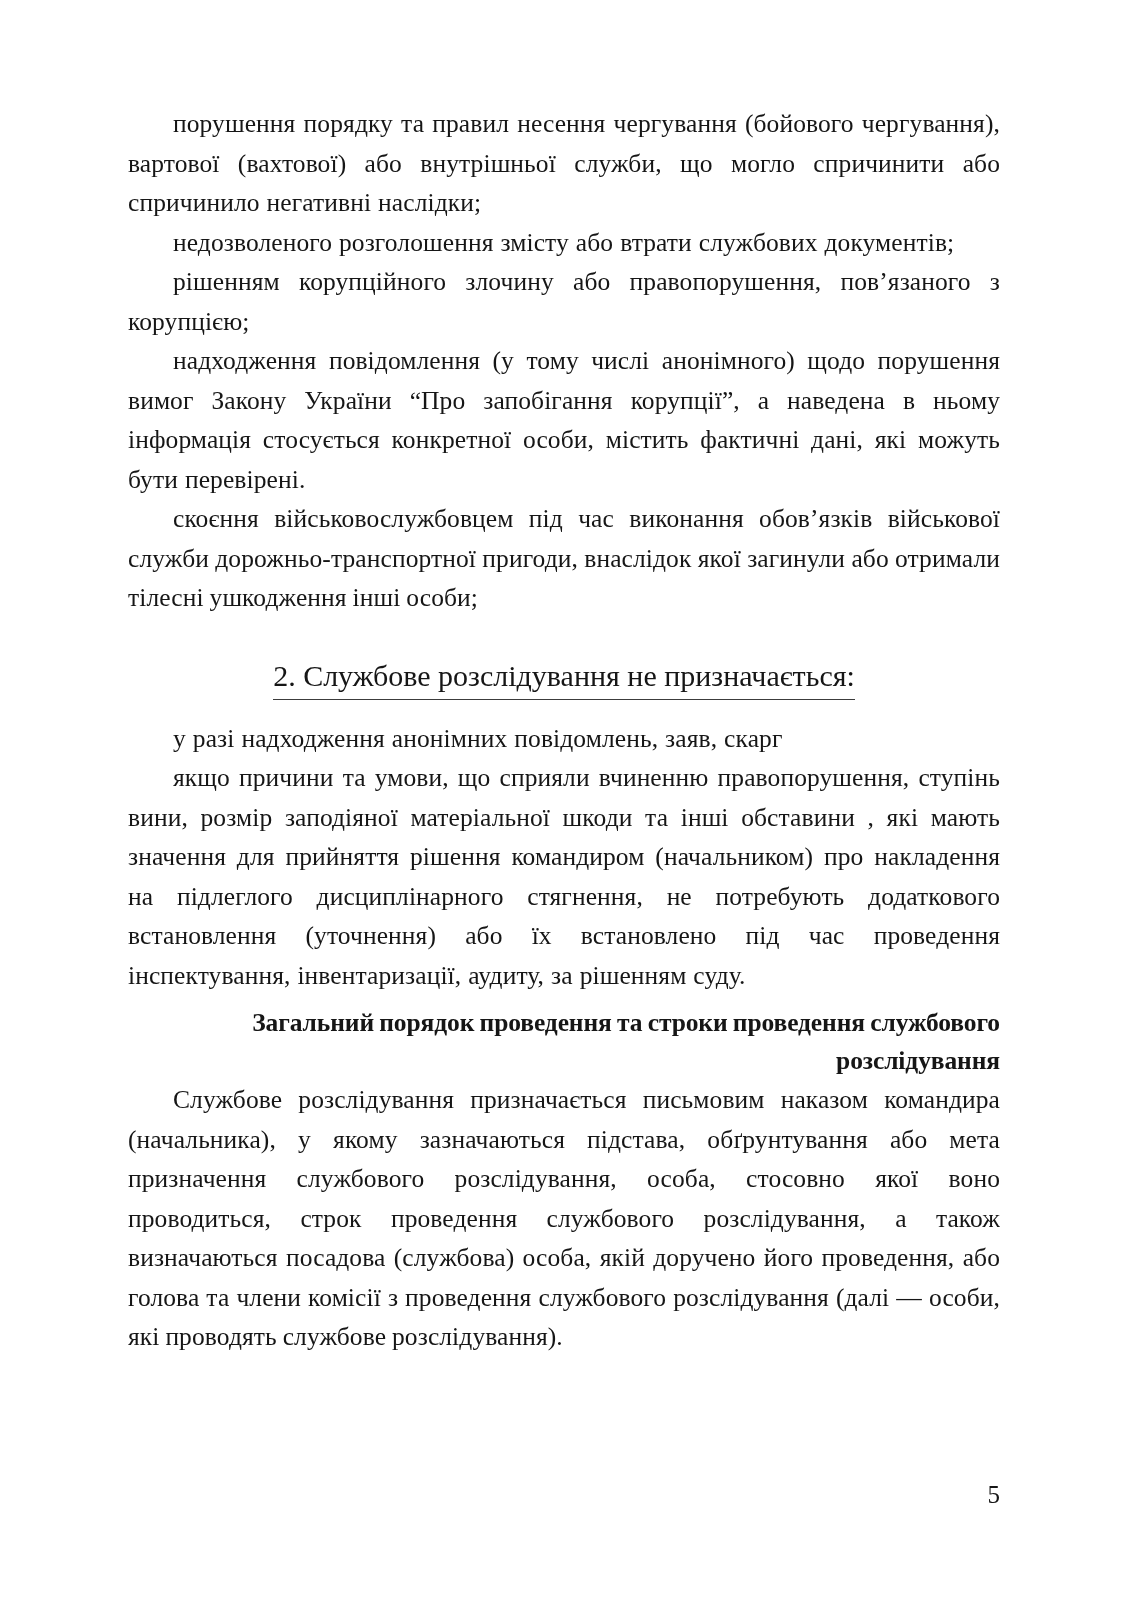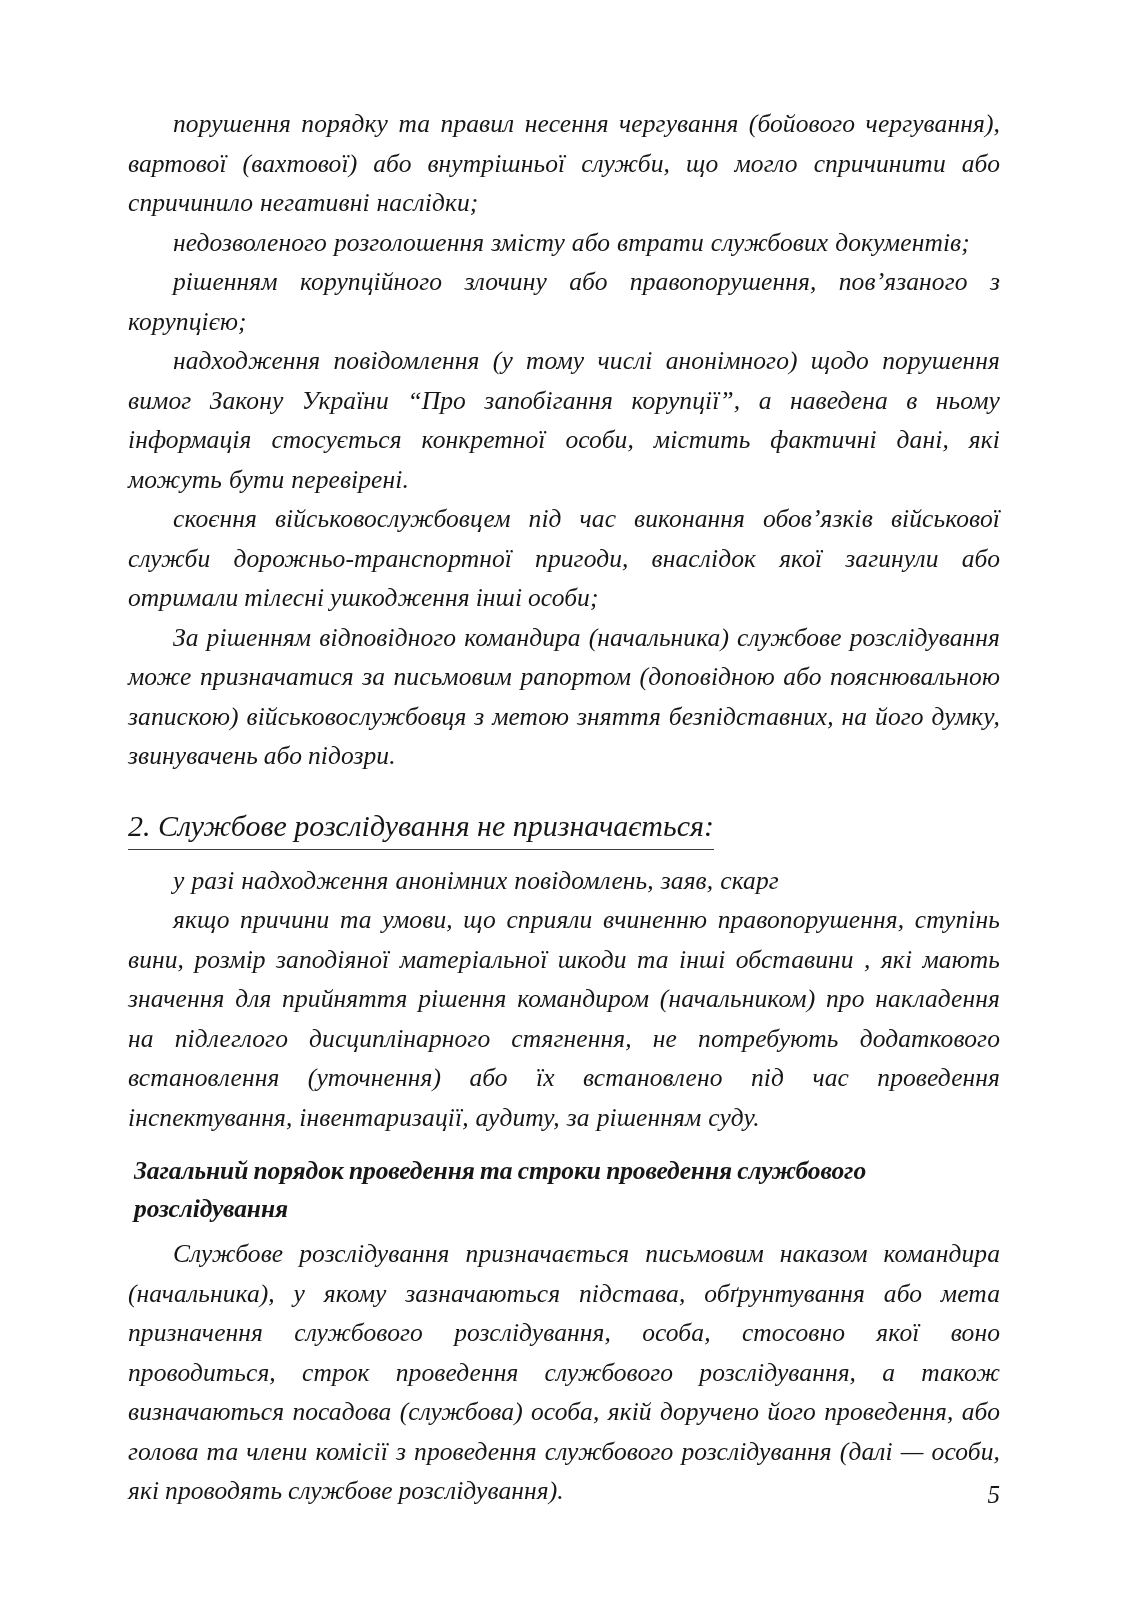--- a/index.html
+++ b/index.html
@@ -9,21 +9,20 @@
   }
   .page {
     position: relative;
     width: 1142px;
     height: 1615px;
     background: #ffffff;
     margin: 0 auto;
     overflow: hidden;
     font-family: "Liberation Serif", "DejaVu Serif", serif;
     color: #161616;
-    font-style: italic;
   }
   .content {
     position: absolute;
     left: 128px;
     top: 104px;
     width: 872px;
   }
   p.para {
     margin: 0;
     text-align: justify;
@@ -33,40 +32,41 @@
     letter-spacing: 0.1px;
     word-spacing: 0.5px;
     -webkit-hyphens: none;
     hyphens: none;
   }
   p.para.tight {
     word-spacing: -0.6px;
   }
   
   .section-heading {
-    margin: 0;
+    margin: 8px;
     padding: 0;
     font-size: 30px;
     line-height: 40px;
+    text-align: center;
     white-space: nowrap;
   }
   .section-heading .ul-text {
     display: inline-block;
     border-bottom: 1.5px solid #3c3c3c;
     padding-bottom: 3px;
   }
   .spacer-before-heading { height: 30px; }
   .spacer-after-heading { height: 11px; }
   
   .bold-heading {
-    margin: 6px;
+    margin: 0;
     font-weight: bold;
     font-size: 25.5px;
     line-height: 38px;
-    text-align: left;
+    text-align: right;
     letter-spacing: -0.1px;
   }
   .bold-heading .line1 { display: block; word-spacing: -1px; }
   .bold-heading .line2 { display: block; }
   .spacer-small { height: 9px; }
   .page-number {
     position: absolute;
     right: 142px;
     bottom: 106px;
     font-size: 25px;
@@ -79,21 +79,20 @@
 
 <div class="page">
 
   <div class="content">
 
     <p class="para">порушення порядку та правил несення чергування (бойового чергування), вартової (вахтової) або внутрішньої служби, що могло спричинити або спричинило негативні наслідки;</p>
     <p class="para">недозволеного розголошення змісту або втрати службових документів;</p>
     <p class="para">рішенням корупційного злочину або правопорушення, пов’язаного з корупцією;</p>
     <p class="para">надходження повідомлення (у тому числі анонімного) щодо порушення вимог Закону України “Про запобігання корупції”, а наведена в ньому інформація стосується конкретної особи, містить фактичні дані, які можуть бути перевірені.</p>
     <p class="para tight">скоєння військовослужбовцем під час виконання обов’язків військової служби дорожньо-транспортної пригоди, внаслідок якої загинули або отримали тілесні ушкодження інші особи;</p>
-    <p class="para tight">За рішенням відповідного командира (начальника) службове розслідування може призначатися за письмовим рапортом (доповідною або пояснювальною запискою) військовослужбовця з метою зняття безпідставних, на його думку, звинувачень або підозри.</p>
 
     <div class="spacer-before-heading"></div>
 
     <div class="section-heading">
       <span class="ul-text">2. Службове розслідування не призначається:</span>
     </div>
 
     <div class="spacer-after-heading"></div>
 
     <p class="para">у разі надходження анонімних повідомлень, заяв, скарг</p>

